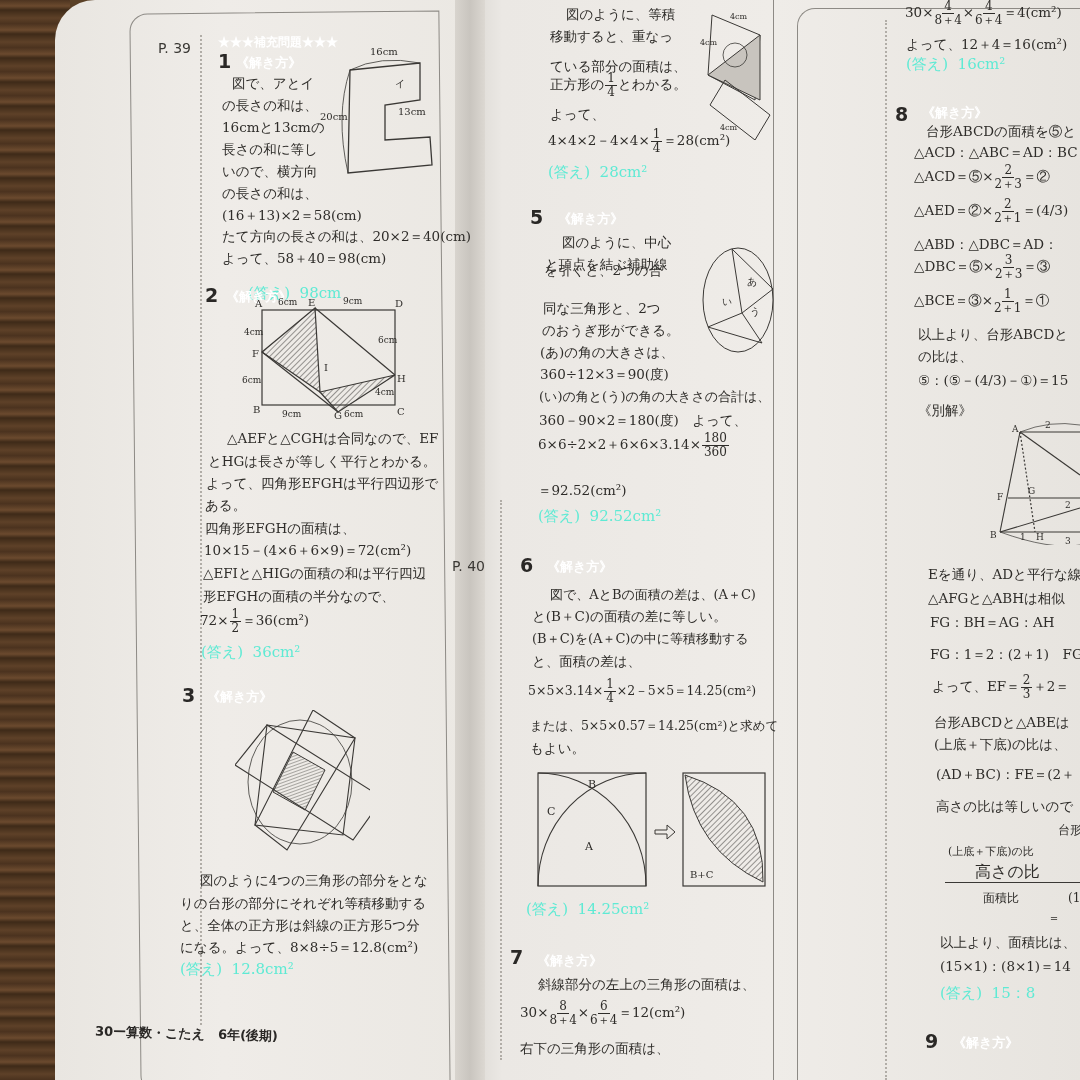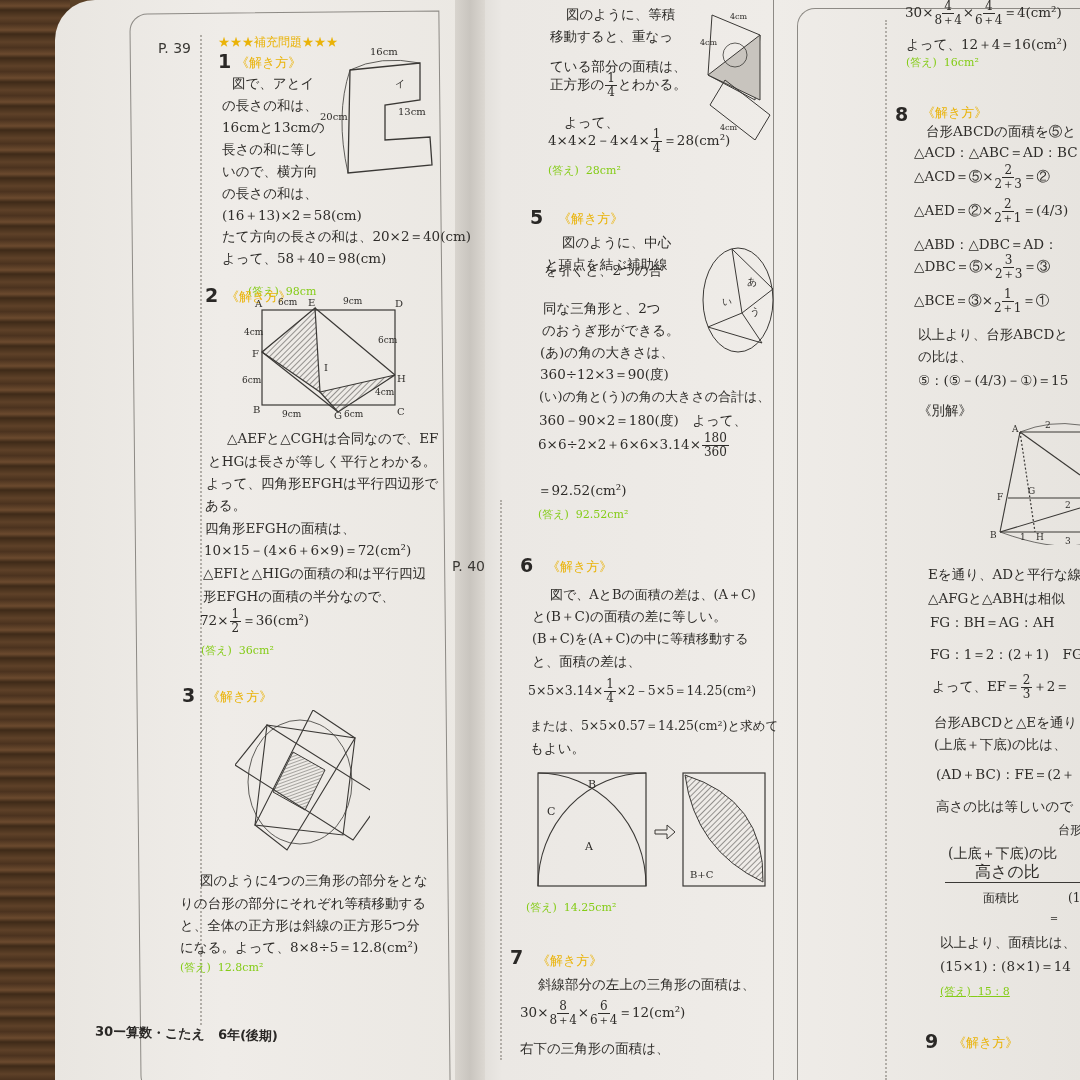--- a/index.html
+++ b/index.html
@@ -24,23 +24,23 @@
     background: linear-gradient(90deg, #d8d4ce, #c9c5bf 50%, #dcd8d2); }
   .frame {
     position: absolute; border: 1.5px solid #8d8a85;
   }
   .frame-left { left: 135px; top: 12px; width: 310px; height: 1080px; border-radius: 18px 0 0 18px; border-right: 1.5px solid #8d8a85; transform: rotate(-0.6deg); }
   .frame-right { left: 797px; top: 8px; width: 300px; height: 1100px; border-radius: 18px 0 0 0; border-right: none; border-bottom: none; }
   .dotted { position: absolute; border-left: 2px dotted #b1ada7; }
   .abs { position: absolute; white-space: nowrap; }
   .pnum { font-family: "DejaVu Sans", "Liberation Sans", sans-serif; font-size: 14px; color: #3b3935; }
   .qnum { font-family: "DejaVu Sans", "Liberation Sans", sans-serif; font-weight: bold; font-size: 19px; color: #2a2826; }
-  .qhead { font-size: 13px; font-weight: normal; color: #eab308; }
+  .qhead { font-size: 13px; font-weight: bold; color: #ffffff; }
   .txt { font-size: 13.5px; line-height: 1; color: #2e2c29; }
-  .ans { font-size: 11px; color: #84cc16; }
+  .ans { font-size: 15px; color: #5eead4; }
   .frac { display: inline-flex; flex-direction: column; align-items: center; vertical-align: middle; font-size: 12px; line-height: 1.05; margin: 0 1px; }
   .frac .num { border-bottom: 1px solid #2e2c29; padding: 0 2px; }
   svg text { font-family: "DejaVu Serif", serif; fill: #2e2c29; }
   .footer { font-family: "DejaVu Sans", "Liberation Sans", sans-serif; font-weight: bold; font-size: 13px; color: #2a2826; }
 </style>
 </head>
 <body>
 
 <div class="wood"></div>
 <div class="page page-left"></div>
@@ -163,21 +163,21 @@
 <div>
   <div class="abs txt" style="left:566px;top:8px;">図のように、等積</div>
   <div class="abs txt" style="left:550px;top:30px;">移動すると、重なっ</div>
   <div class="abs txt" style="left:550px;top:52px;margin-top:8px;">ている部分の面積は、</div>
   <div class="abs txt" style="left:550px;top:72px;">
     <span>正方形の</span><span class="frac">
         <span class="num">1</span>
         <span>4</span>
       </span><span>とわかる。</span>
   </div>
-  <div class="abs txt" style="left:564px;top:108px;margin-top:8px;">よって、</div>
+  <div class="abs txt" style="left:550px;top:108px;">よって、</div>
   <div class="abs txt" style="left:548px;top:128px;">
     <span>4×4×2－4×4×</span><span class="frac">
         <span class="num">1</span>
         <span>4</span>
       </span><span>＝28(cm²)</span>
   </div>
   <div class="abs ans" style="left:548px;top:163px;">
     <span>(答え)</span>&nbsp;&nbsp;<span>28cm²</span>
   </div>
 </div>
@@ -344,33 +344,33 @@
 <div class="abs txt" style="left:928px;top:568px;">Eを通り、ADと平行な線</div>
 <div class="abs txt" style="left:928px;top:592px;">△AFGと△ABHは相似</div>
 <div class="abs txt" style="left:930px;top:616px;">FG：BH＝AG：AH</div>
 <div class="abs txt" style="left:930px;top:648px;">FG：1＝2：(2＋1)　FG</div>
 <div class="abs txt" style="left:932px;top:674px;">
   <span>よって、EF＝</span><span class="frac">
       <span class="num">2</span>
       <span>3</span>
     </span><span>＋2＝</span>
 </div>
-<div class="abs txt" style="left:934px;top:716px;">台形ABCDと△Eを通り</div>
+<div class="abs txt" style="left:934px;top:716px;">台形ABCDと△ABEは</div>
 <div class="abs txt" style="left:934px;top:738px;">(上底＋下底)の比は、</div>
 <div class="abs txt" style="left:936px;top:768px;">(AD＋BC)：FE＝(2＋</div>
 <div class="abs txt" style="left:936px;top:800px;">高さの比は等しいので</div>
 <div>
   <div class="abs txt" style="left:1058px;top:824px;font-size:12px;">台形</div>
-  <div class="abs txt" style="left:948px;top:846px;font-size:14px;">(上底＋下底)の比</div>
+  <div class="abs txt" style="left:948px;top:846px;font-size:11px;">(上底＋下底)の比</div>
   <div class="abs txt" style="left:975px;top:864px;font-size:16px;">高さの比</div>
   <div class="abs" style="left:945px;top:882px;width:140px;border-top:1.2px solid #3a3835;"></div>
   <div class="abs txt" style="left:983px;top:892px;font-size:12px;">面積比</div>
   <div class="abs txt" style="left:1068px;top:892px;font-size:12px;">(1</div>
   <div class="abs txt" style="left:1048px;top:912px;font-size:12px;">＝</div>
 </div>
 <div class="abs txt" style="left:940px;top:936px;">以上より、面積比は、</div>
 <div class="abs txt" style="left:940px;top:960px;">(15×1)：(8×1)＝14</div>
-<div class="abs ans" style="left:940px;top:984px;text-decoration:underline;">
+<div class="abs ans" style="left:940px;top:984px;">
   <span>(答え)</span>&nbsp;&nbsp;<span>15：8</span>
 </div>
 
 <div class="abs qnum" style="left:925px;top:1030px;">9</div>
 <div class="abs qhead" style="left:953px;top:1034px;">《解き方》</div>
 
 </body></html>

